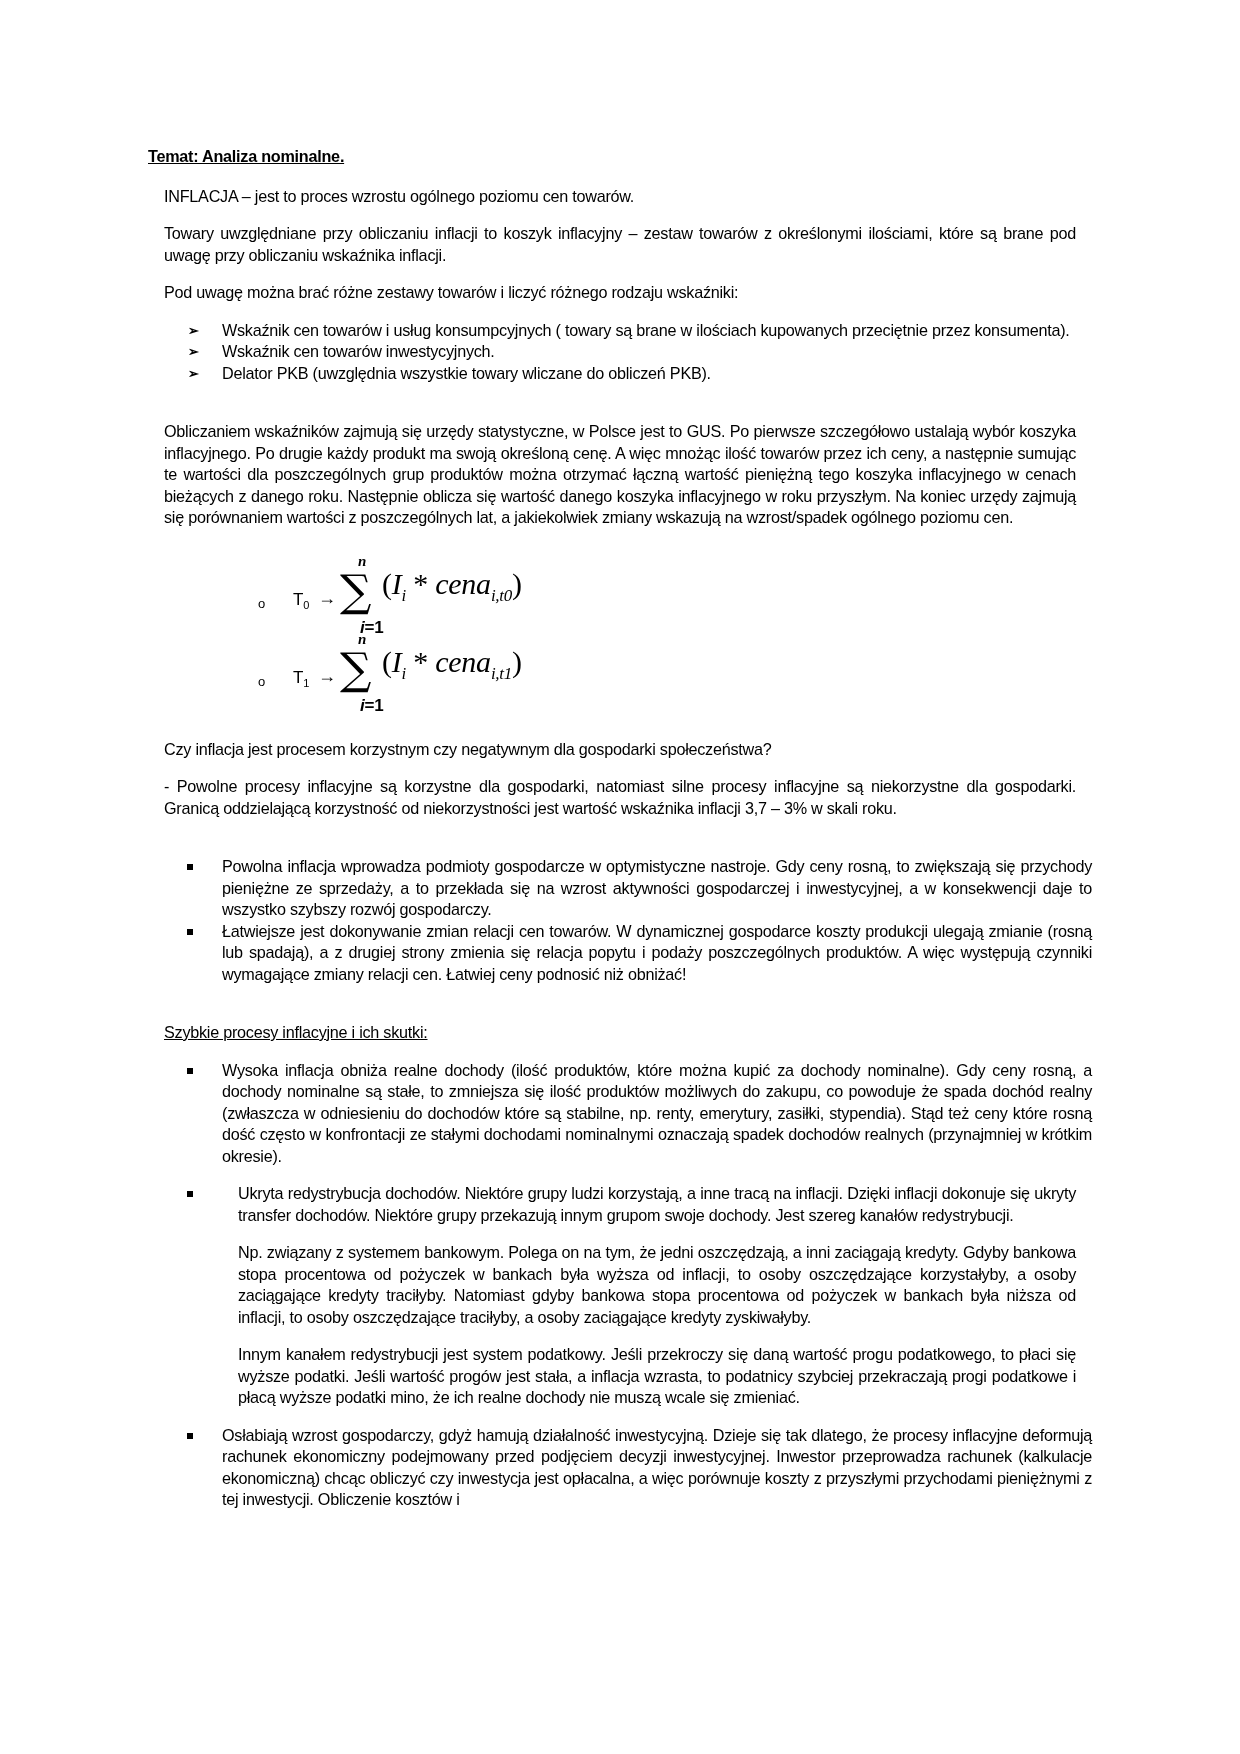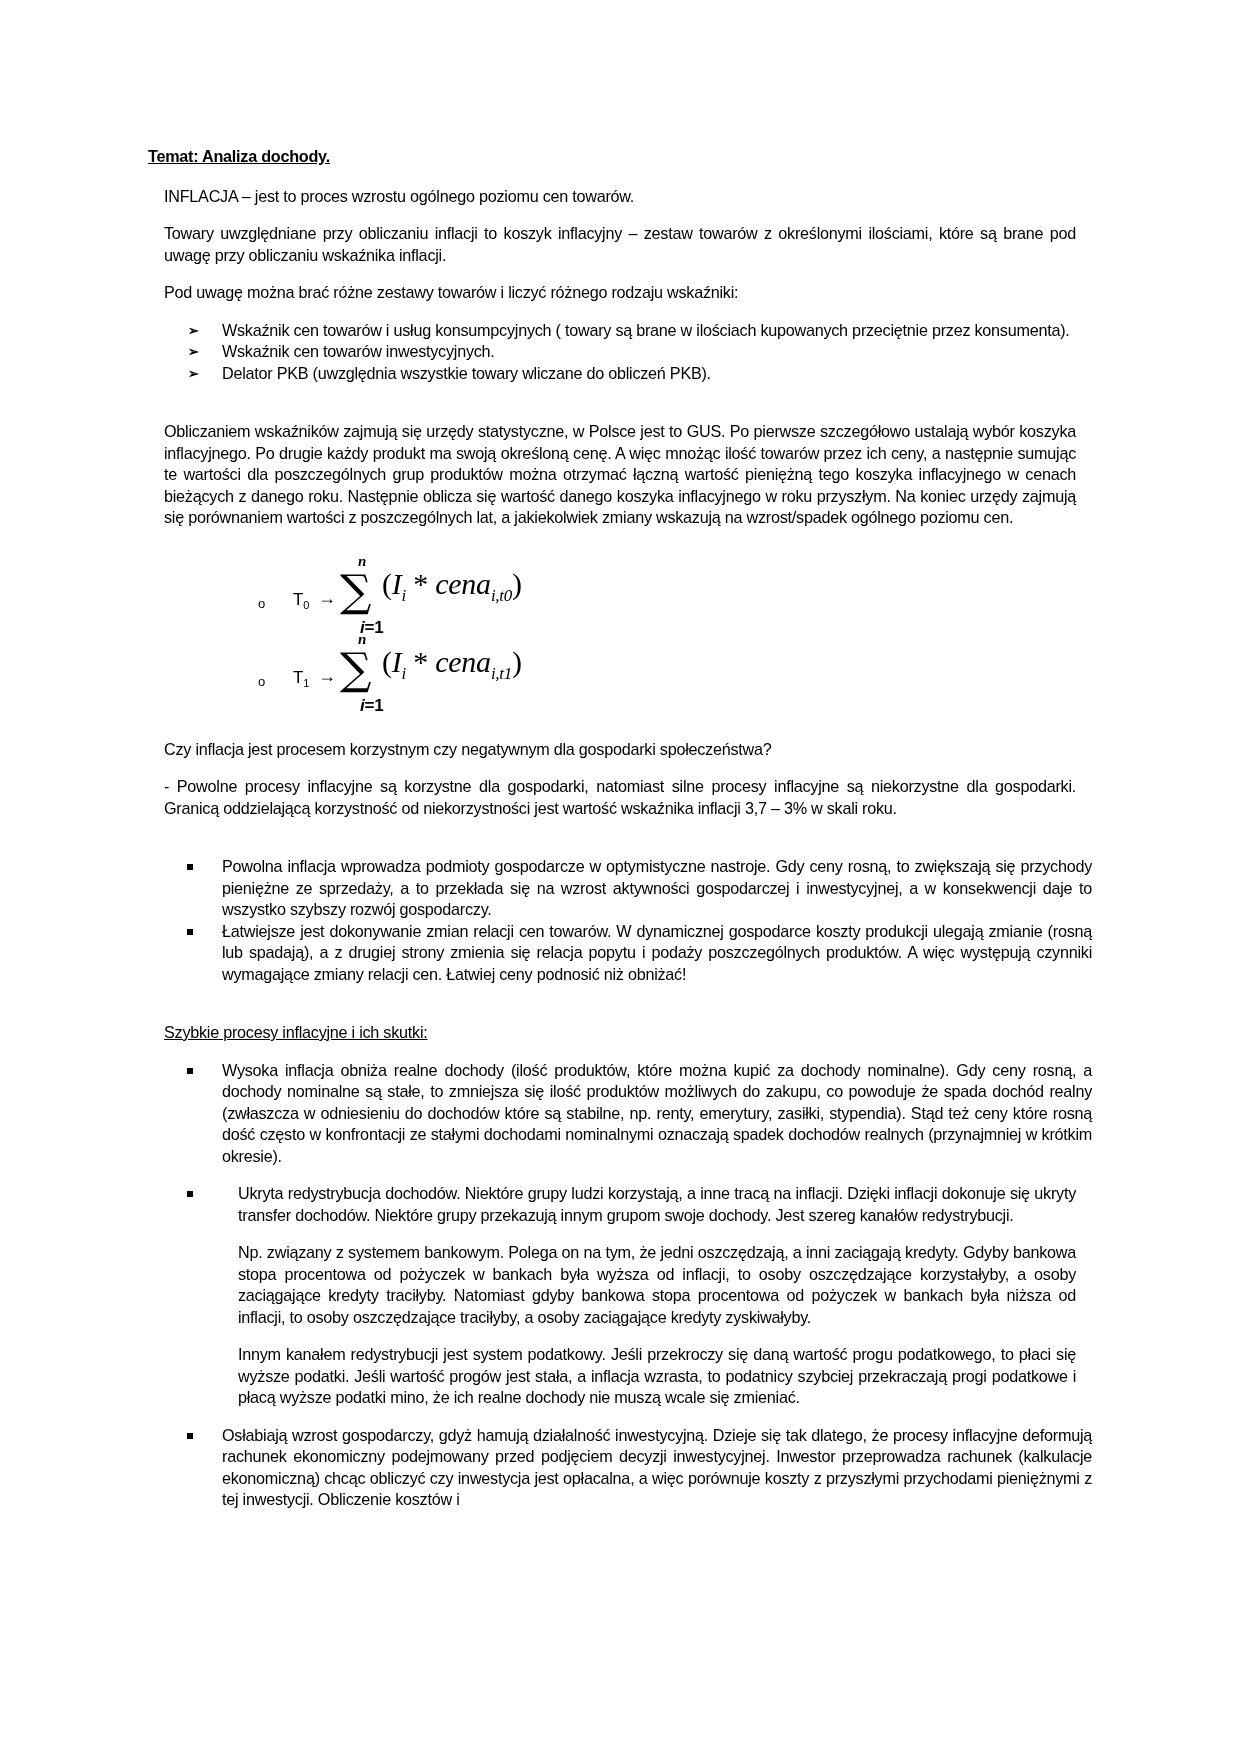--- a/index.html
+++ b/index.html
@@ -27,21 +27,21 @@
   .formula .lower { position: absolute; left: 102px; top: 54px; font-family: Liberation Sans, sans-serif; font-size: 17px; font-weight: bold; }
   .formula .lower i { font-style: italic; }
   .formula .expr { position: absolute; left: 124px; top: 10px; font-family: "Liberation Serif", serif; font-size: 30px; }
   .formula .expr i { font-style: italic; }
   .formula .expr sub { font-size: 17px; }
 </style>
 </head>
 <body>
 
 <div class="page">
-  <p class="title">Temat: Analiza dochody.</p>
+  <p class="title">Temat: Analiza nominalne.</p>
 
   <p>INFLACJA – jest to proces wzrostu ogólnego poziomu cen towarów.</p>
   <p class="j">Towary uwzględniane przy obliczaniu inflacji to koszyk inflacyjny – zestaw towarów z określonymi ilościami, które są brane pod uwagę przy obliczaniu wskaźnika inflacji.</p>
   <p>Pod uwagę można brać różne zestawy towarów i liczyć różnego rodzaju wskaźniki:</p>
 
   <ul class="arrow">
     <li><span class="bul">➢</span><span>Wskaźnik cen towarów i usług konsumpcyjnych ( towary są brane w ilościach kupowanych przeciętnie przez konsumenta).</span></li>
     <li><span class="bul">➢</span><span>Wskaźnik cen towarów inwestycyjnych.</span></li>
     <li><span class="bul">➢</span><span>Delator PKB (uwzględnia wszystkie towary wliczane do obliczeń PKB).</span></li>
   </ul>

